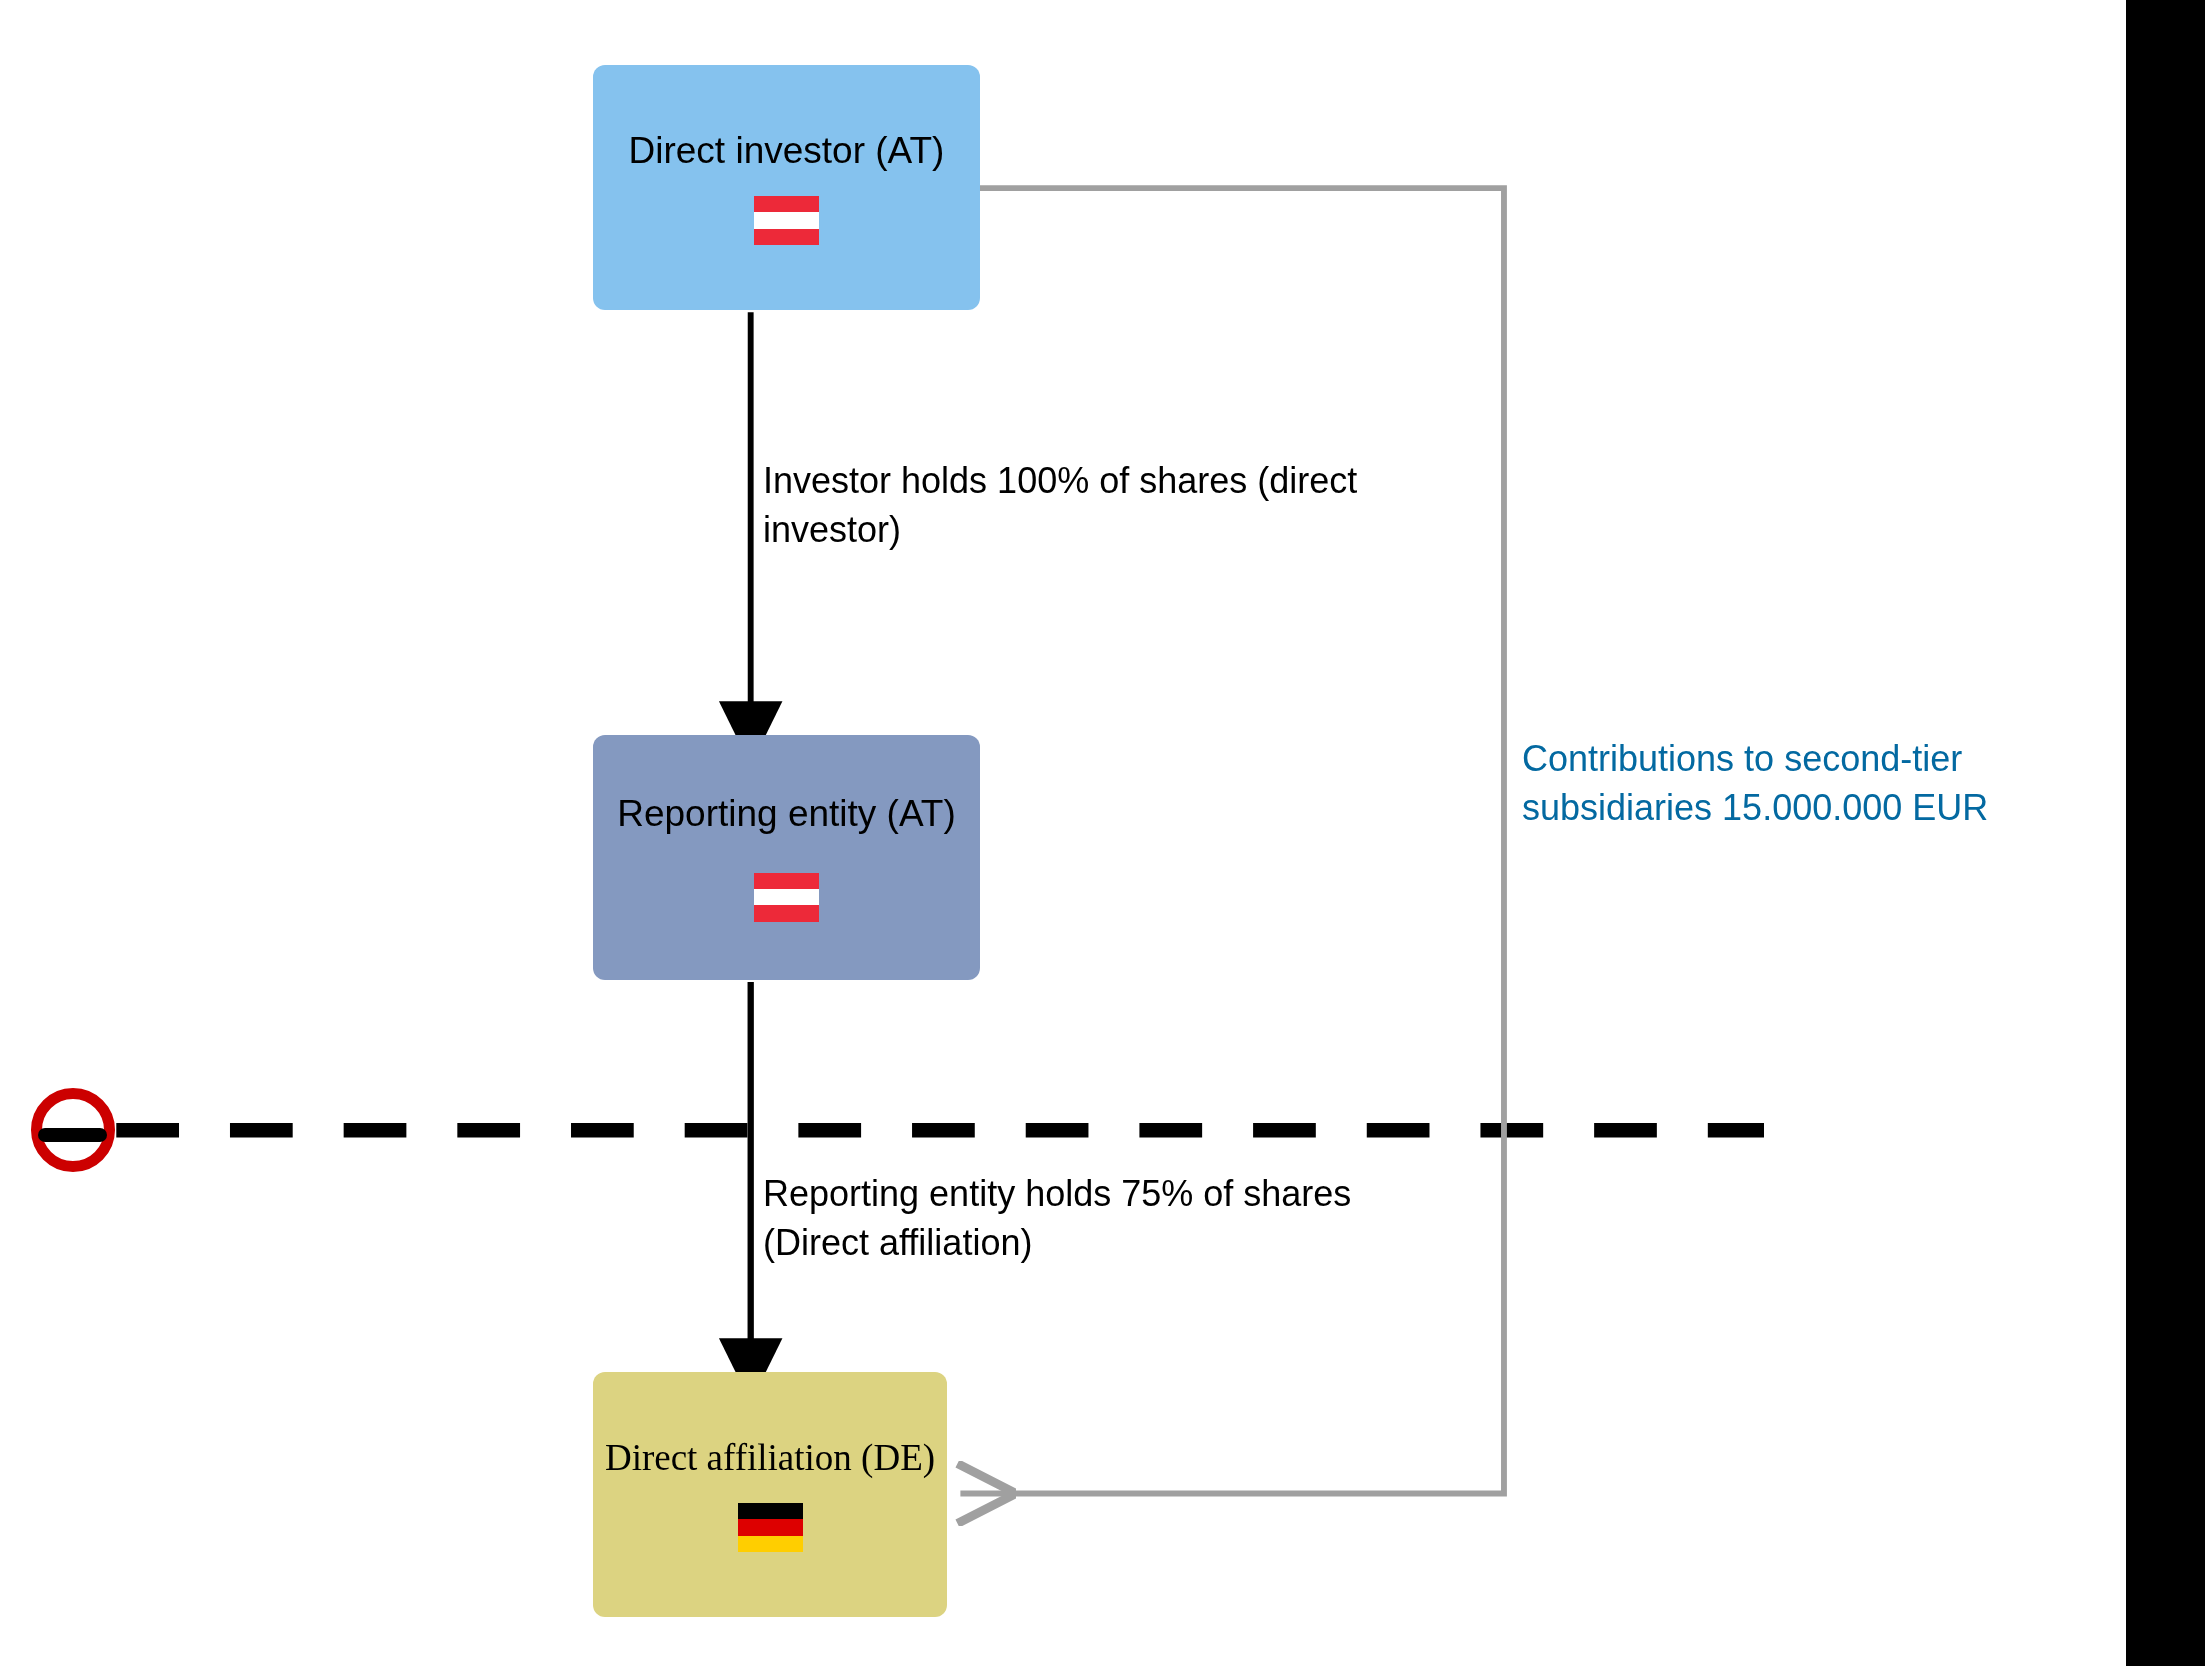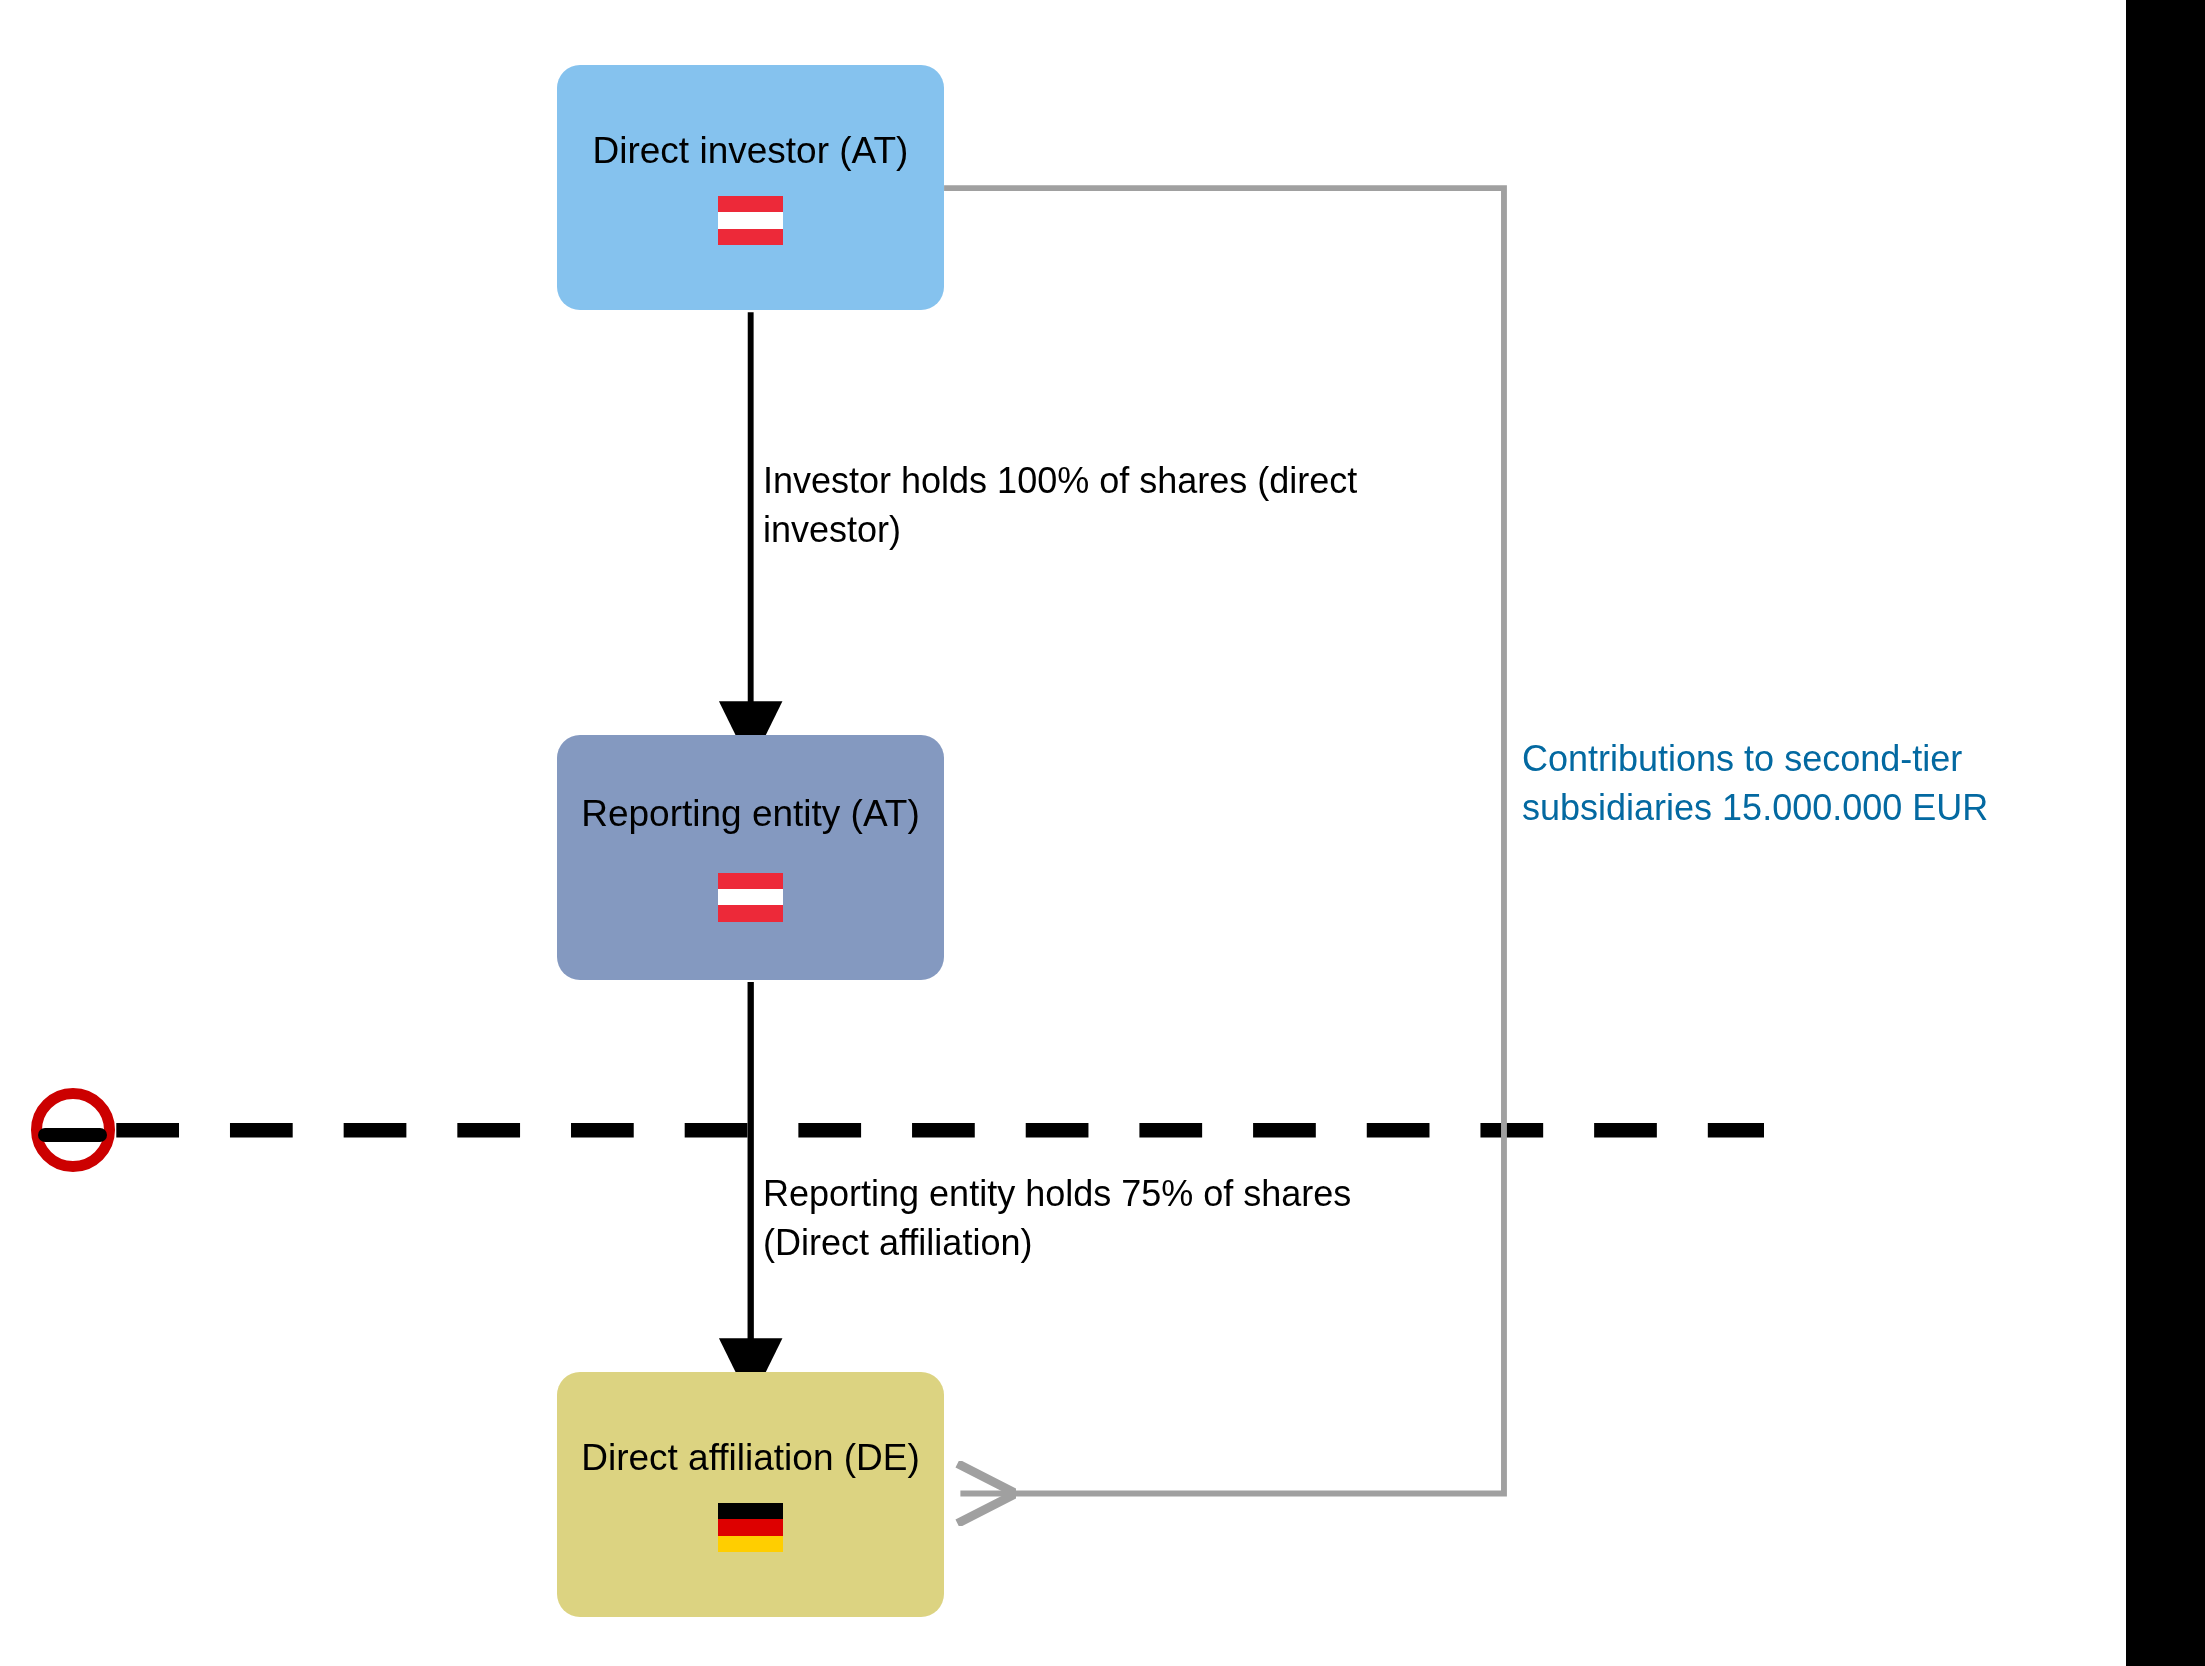--- a/index.html
+++ b/index.html
@@ -30,25 +30,26 @@
     left: 2126px;
     width: 80px;
     height: 1666px;
     background: #000000;
   }
 
   
   .node {
     position: absolute;
     box-sizing: border-box;
-    border-radius: 23px;
+    border-radius: 12px;
     display: flex;
     flex-direction: column;
     align-items: center;
     justify-content: center;
+    margin-left: 36px;
   }
   .node-label {
     font-size: 37px;
     line-height: 1.15;
     color: #000000;
     text-align: center;
     white-space: nowrap;
   }
   .flag {
     width: 65px;
@@ -70,23 +71,24 @@
     left: 557px;
     top: 735px;
     width: 387px;
     height: 245px;
     background: #8499C0;
     gap: 13px;
   }
   #node-affiliation {
     left: 557px;
     top: 1372px;
-    width: 387px;
+    width: 354px;
     height: 245px;
     background: #DCD381;
+    font-family: Liberation Serif, serif;
   }
 
   
   #wires {
     position: absolute;
     left: 0; top: 0;
     width: 2205px;
     height: 1666px;
     pointer-events: none;
   }

